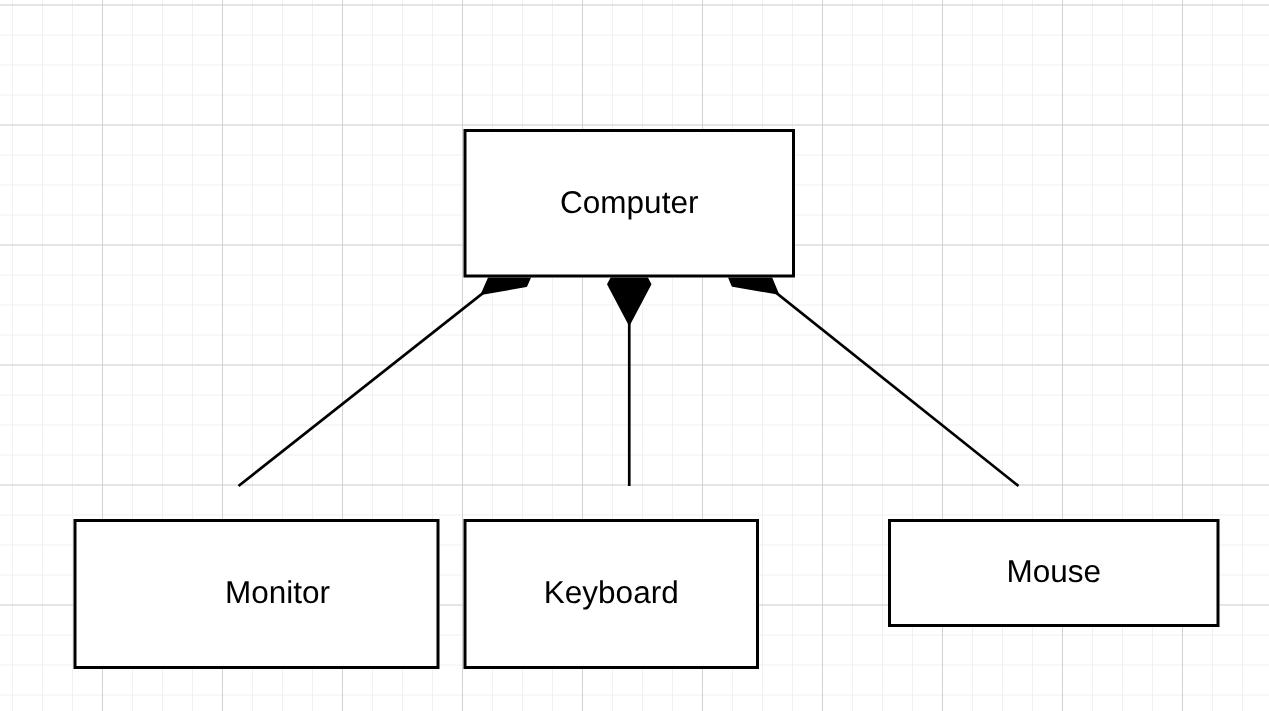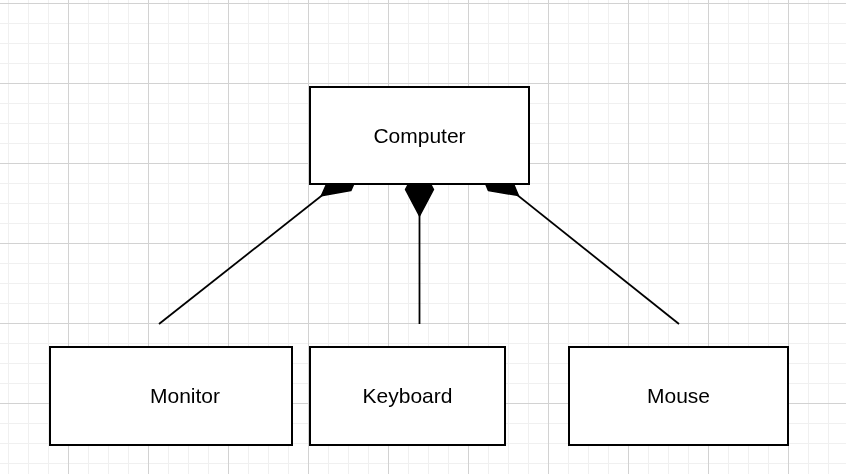--- a/index.html
+++ b/index.html
@@ -42,21 +42,21 @@
     justify-content: center;
     font-size: 21px;
     color: #000000;
     white-space: nowrap;
     cursor: default;
     margin-top: 22px;
   }
   .node-computer { left: 309px; top: 64px;  width: 221px; height: 99px;  }
   .node-monitor  { left: 49px;  top: 324px; width: 244px; height: 100px; padding-left: 28px; }
   .node-keyboard { left: 309px; top: 324px; width: 197px; height: 100px; }
-  .node-mouse    { left: 568px; top: 324px; width: 221px; height: 100px; justify-content: center; }
+  .node-mouse    { left: 592px; top: 324px; width: 221px; height: 72px; justify-content: center; }
   .edge-line {
     stroke: #000000;
     stroke-width: 1.8;
     fill: none;
   }
   .edge-diamond {
     fill: #000000;
     stroke: #000000;
     stroke-width: 1.5;
     stroke-linejoin: round;

